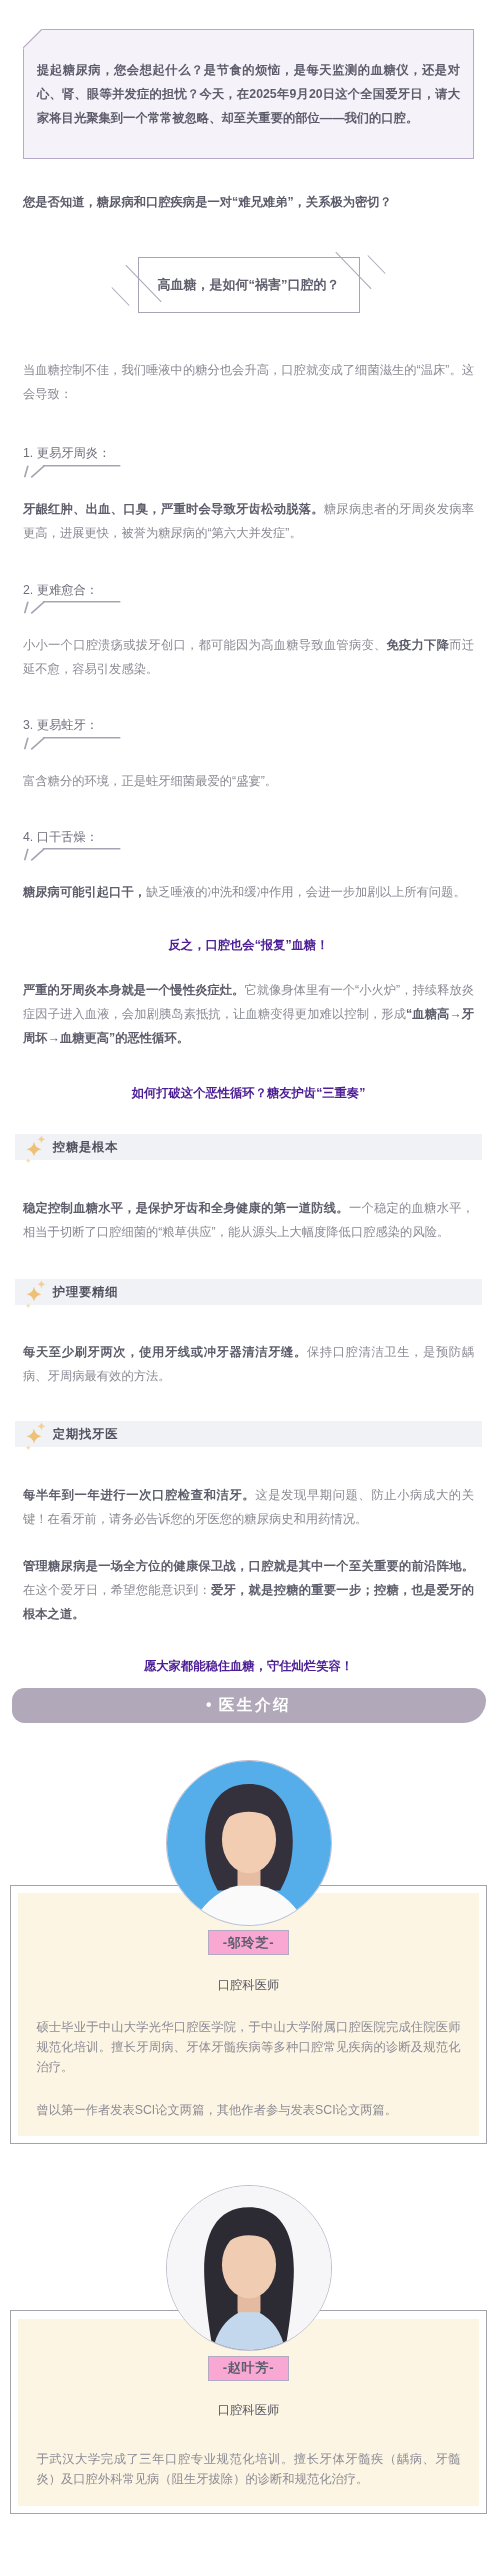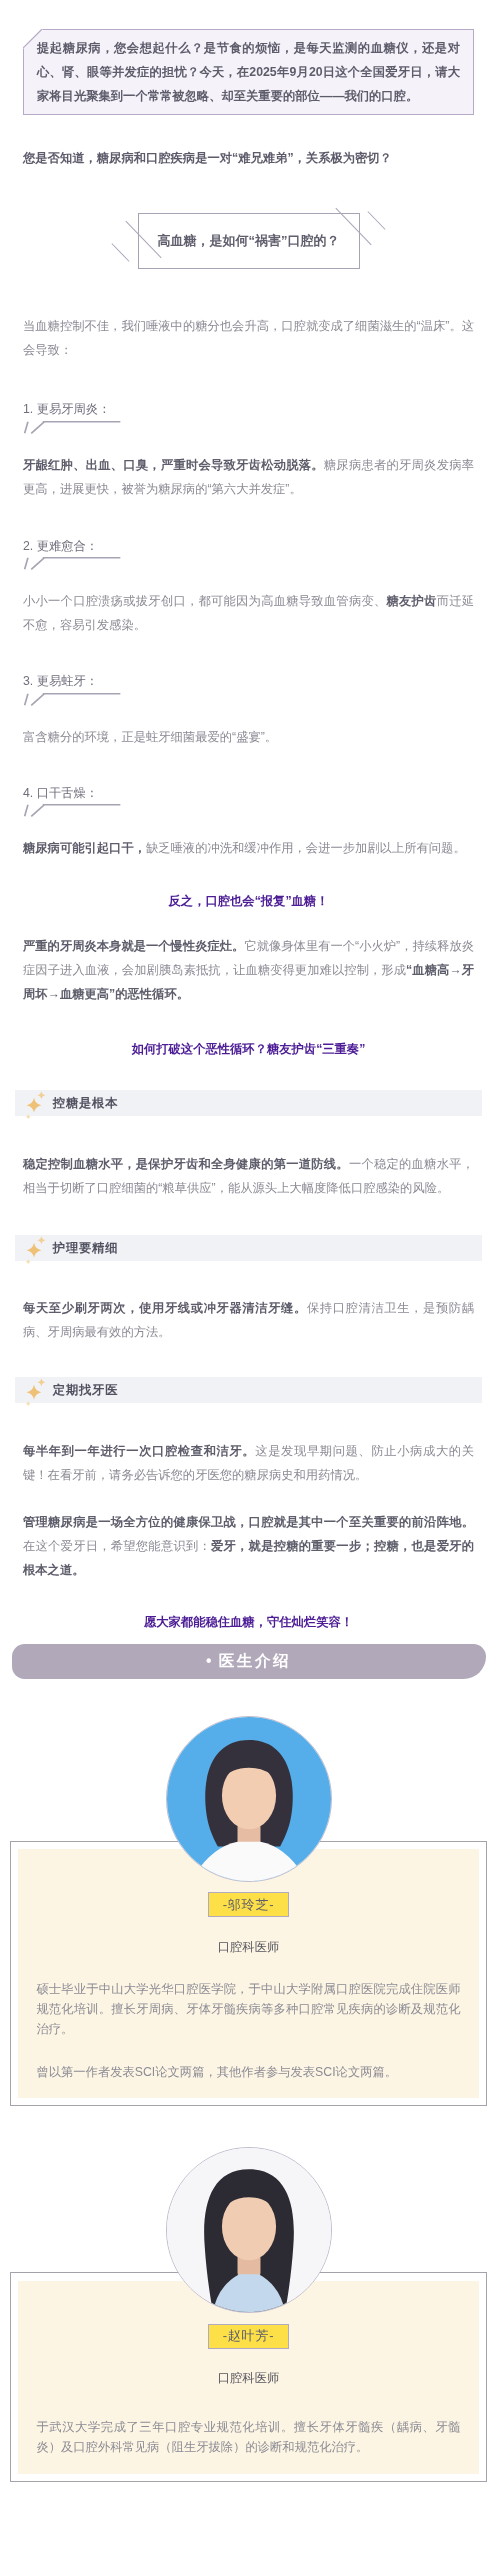--- a/index.html
+++ b/index.html
@@ -7,21 +7,21 @@
     width:497px;min-height:2576px;background:#ffffff;
     font-family:"Liberation Sans","DejaVu Sans",sans-serif;
     color:#8a8a94;
   }
   .article{padding:0 23px 11.5px;}
 
   
   .quote-card{
     position:relative;margin-top:29px;
     border:0.8px solid #b6aac8;background:#f6f2f9;
-    padding:6px 13px;
+    padding:28px 13px;
   }
   .quote-card p{
     margin:0;font-size:12.3px;line-height:24px;font-weight:bold;
     color:#5d5c6b;text-align:justify;
   }
   .fold{position:absolute;top:-0.8px;left:-0.8px;}
 
   
   p.body{margin:0;font-size:12.3px;line-height:24px;text-align:justify;color:#8a8a94;}
   p.body strong{color:#5d5d6b;}
@@ -65,22 +65,22 @@
   .doc-banner .bullet{margin-right:7.4px;letter-spacing:0;}
 
   
   .avatar{
     width:164px;height:164px;margin:0 auto -41px;position:relative;z-index:2;
     border-radius:50%;border:0.8px solid #c2bccd;overflow:hidden;background:#fff;
   }
   .profile-card{margin:0 10px;border:0.8px solid #a3a3ab;background:#ffffff;padding:7.4px;}
   .profile-inner{background:#fdf5e3;padding:37px 18px 16.4px;}
   .name-box{
-    width:max-content;margin:6px auto;border:0.8px solid #b2aac2;background:#fde047;
-    padding:2.5px 14px;font-size:13px;font-weight:normal;color:#5e5d6c;letter-spacing:0.8px;
+    width:max-content;margin:0 auto;border:0.8px solid #b2aac2;background:#f9a8d4;
+    padding:2.5px 14px;font-size:13px;font-weight:bold;color:#5e5d6c;letter-spacing:0.8px;
   }
   .role{text-align:center;font-size:12.3px;color:#55555f;margin-top:21.4px;font-weight:500;}
   .profile-inner p.bio{margin:23px 0 0;font-size:12.3px;line-height:20px;color:#8b8b95;text-align:justify;}
 </style>
 </head>
 <body>
 
 <div class="article">
 
   <div class="quote-card">
@@ -106,21 +106,21 @@
   <h3 class="sub-h" style="margin-top:38px">1. 更易牙周炎：</h3>
   <svg class="rule" width="99" height="15" viewBox="0 0 120 18">
     <path d="M6,2 L2,16 M26,2 L10,16 M24,2 L118,2" stroke="#a8a3b3" stroke-width="2" fill="none"></path>
   </svg>
   <p class="body" style="margin-top:18px"><span></span><strong>牙龈红肿、出血、口臭，严重时会导致牙齿松动脱落。</strong><span>糖尿病患者的牙周炎发病率更高，进展更快，被誉为糖尿病的“第六大并发症”。</span></p>
 
   <h3 class="sub-h" style="margin-top:36px">2. 更难愈合：</h3>
   <svg class="rule" width="99" height="15" viewBox="0 0 120 18">
     <path d="M6,2 L2,16 M26,2 L10,16 M24,2 L118,2" stroke="#a8a3b3" stroke-width="2" fill="none"></path>
   </svg>
-  <p class="body" style="margin-top:18px"><span>小小一个口腔溃疡或拔牙创口，都可能因为高血糖导致血管病变、</span><strong>糖友护齿</strong><span>而迁延不愈，容易引发感染。</span></p>
+  <p class="body" style="margin-top:18px"><span>小小一个口腔溃疡或拔牙创口，都可能因为高血糖导致血管病变、</span><strong>免疫力下降</strong><span>而迁延不愈，容易引发感染。</span></p>
 
   <h3 class="sub-h" style="margin-top:35px">3. 更易蛀牙：</h3>
   <svg class="rule" width="99" height="15" viewBox="0 0 120 18">
     <path d="M6,2 L2,16 M26,2 L10,16 M24,2 L118,2" stroke="#a8a3b3" stroke-width="2" fill="none"></path>
   </svg>
   <p class="body" style="margin-top:18px"><span></span><strong></strong><span>富含糖分的环境，正是蛀牙细菌最爱的“盛宴”。</span></p>
 
   <h3 class="sub-h" style="margin-top:35px">4. 口干舌燥：</h3>
   <svg class="rule" width="99" height="15" viewBox="0 0 120 18">
     <path d="M6,2 L2,16 M26,2 L10,16 M24,2 L118,2" stroke="#a8a3b3" stroke-width="2" fill="none"></path>

